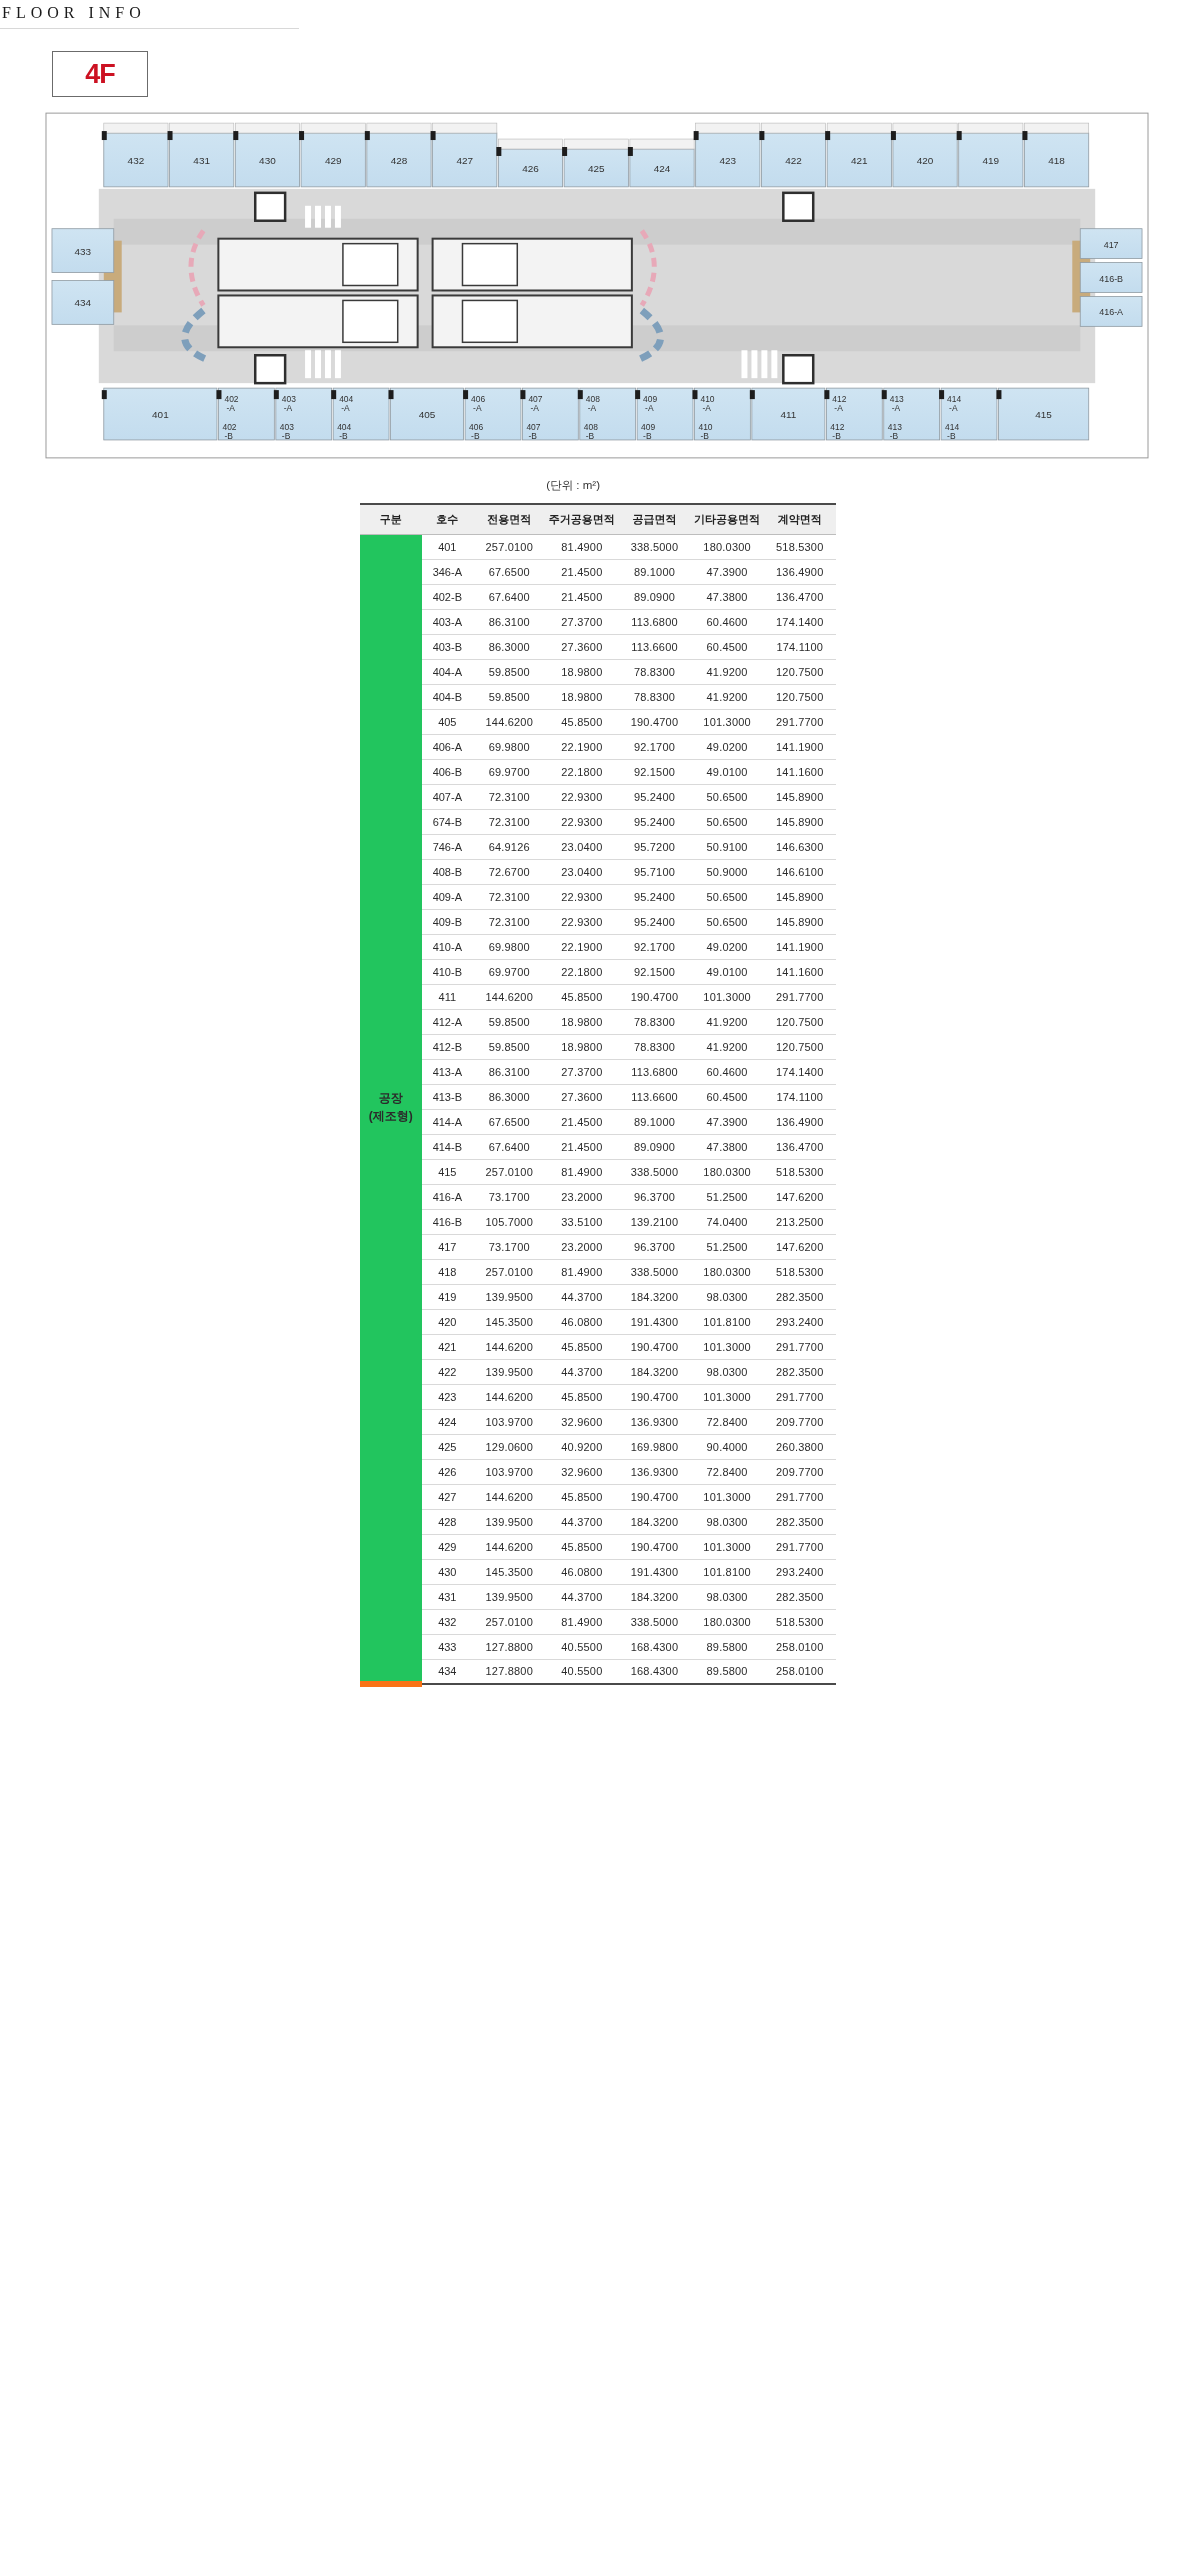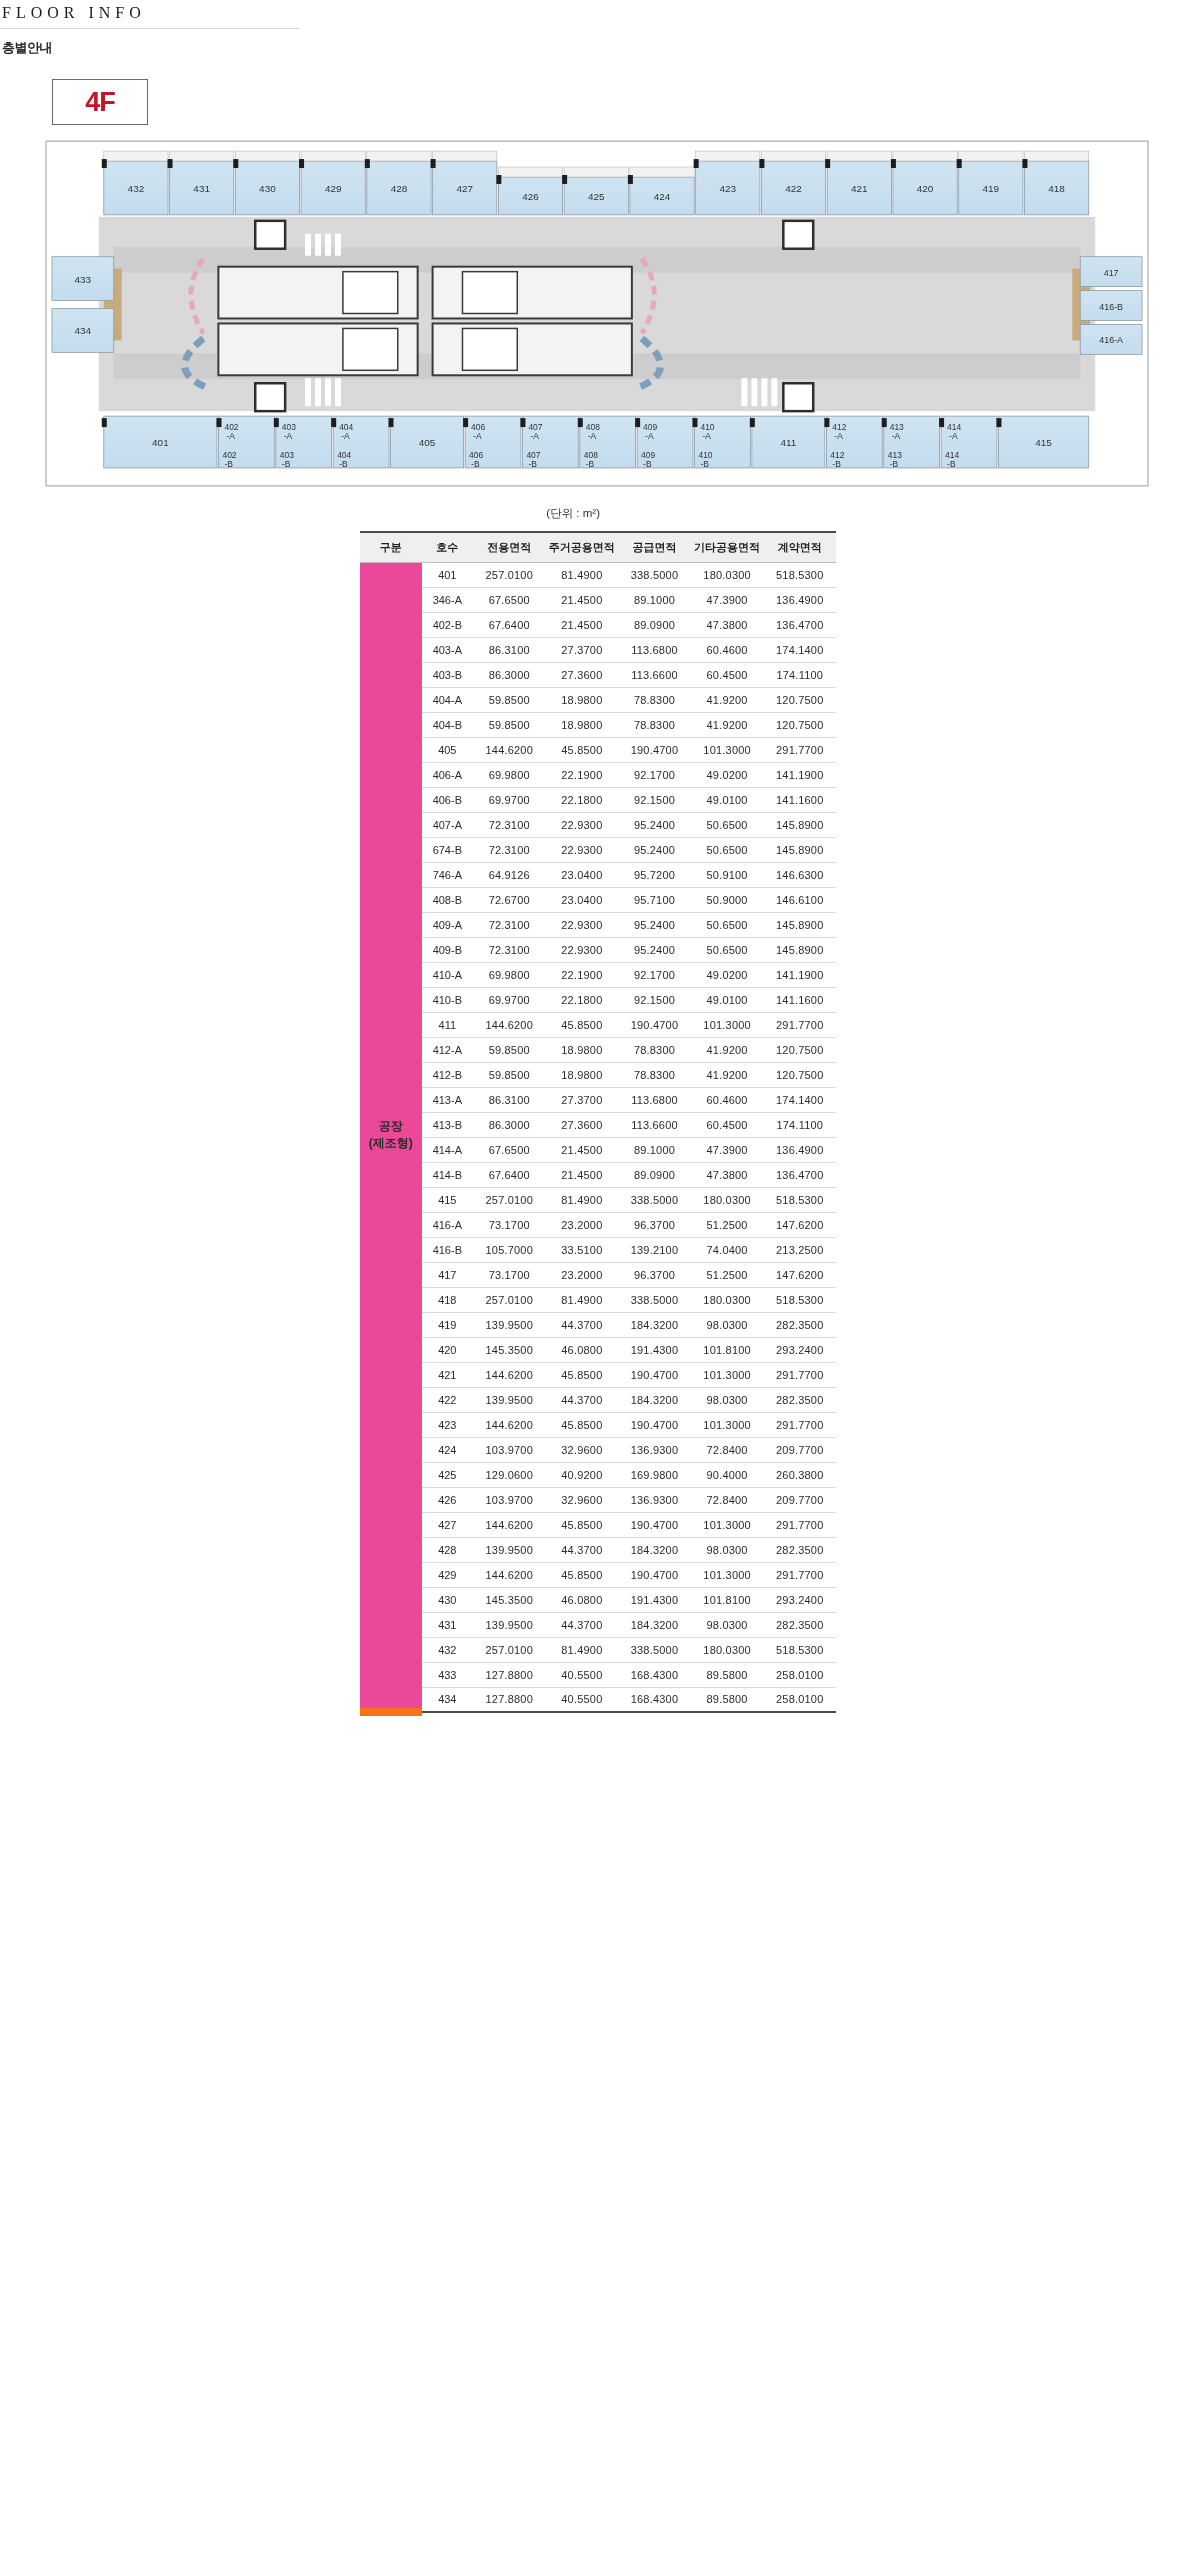--- a/index.html
+++ b/index.html
@@ -82,41 +82,40 @@
   table.area thead th {
     background:#efefef;
     border-top:2px solid #4a4a4a;
     border-bottom:1px solid #bdbdbd;
     font-weight:bold;
     font-size:11px;
     height:30px;
     color:#222;
   }
   table.area tbody td.cat {
-    background:#ec4899;
+    background:#22c55e;
     font-weight:bold;
     font-size:12px;
     line-height:1.45;
-    border-bottom:8px solid #f97316;
+    border-bottom:6px solid #f97316;
     width:62px;
   }
   table.area tbody tr:last-child td { border-bottom:2px solid #4a4a4a; }
   .c-ho    { width:52px; }
   .c-num   { width:73px; }
   td.num { letter-spacing:0.2px; }
 </style>
 </head>
 <body>
 
 <div class="page">
 
   <div>
     <div class="eyebrow">FLOOR INFO</div>
     <div class="rule"></div>
-    <div class="subtitle">층별안내</div>
   </div>
 
   <div class="badge-wrap">
     <div class="badge">4F</div>
   </div>
 
   <div class="plan-wrap">
     <div class="plan">
       <svg id="plan-svg" width="1106" height="349" viewBox="0 0 1110 350">
         <defs>

